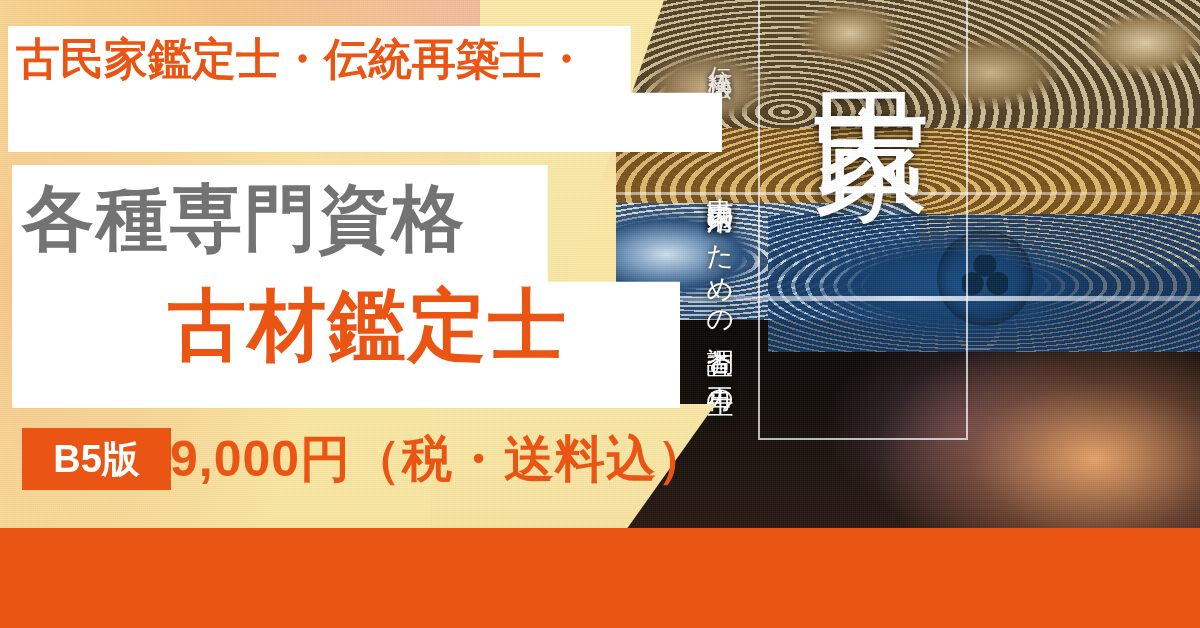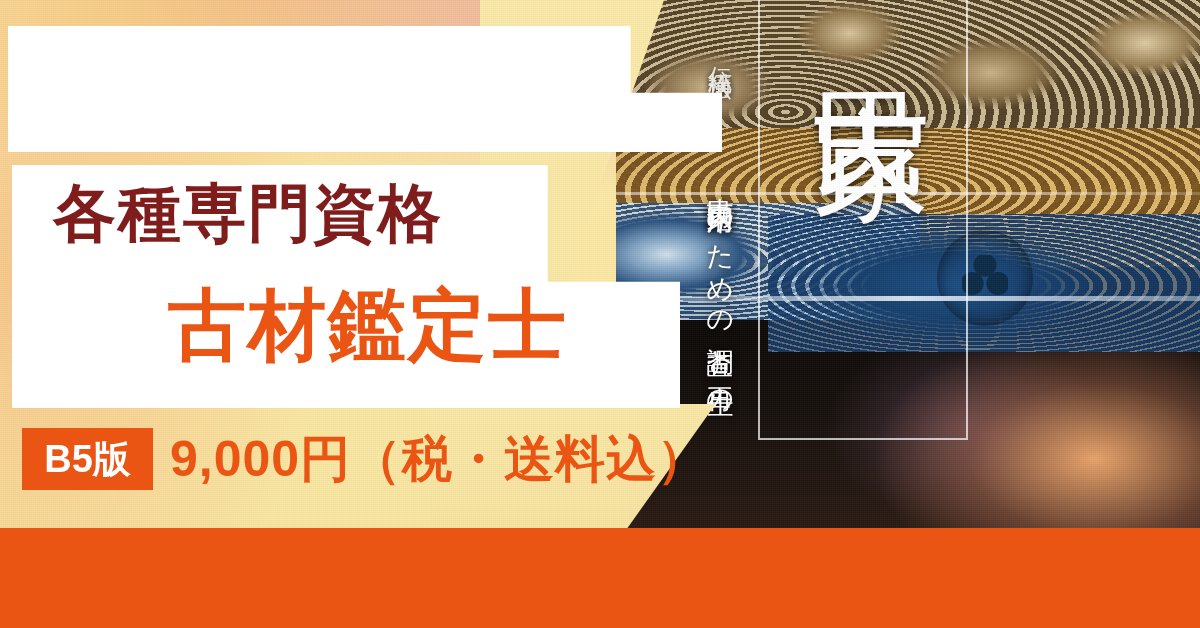--- a/index.html
+++ b/index.html
@@ -156,32 +156,32 @@
   .head-lines{
     position:absolute;left:16px;top:30px;width:706px;
     color:#ea5514;font-size:44px;line-height:1.30;font-weight:700;
     letter-spacing:0px;white-space:nowrap;
   }
   .head-lines div{height:57px;}
 
   
   .big1{
     position:absolute;left:22px;top:182px;
-    color:#7f1d1d;font-size:63px;font-weight:700;line-height:1;
-    letter-spacing:2px;white-space:nowrap;margin-left:31px;
+    color:#737373;font-size:72px;font-weight:700;line-height:1;
+    letter-spacing:2px;white-space:nowrap;
   }
   .big2{
     position:absolute;left:168px;top:286px;
     color:#ea5514;font-size:78px;font-weight:700;line-height:1;
     letter-spacing:2px;white-space:nowrap;
   }
 
   
   .badge{
-    position:absolute;left:22px;top:428px;width:131px;height:62px;
+    position:absolute;left:22px;top:428px;width:149px;height:62px;
     background:#ea5514;color:#fff;
     font-size:38px;font-weight:700;line-height:62px;text-align:center;
     letter-spacing:0px;
   }
   .price{
     position:absolute;left:170px;top:430px;
     color:#ea5514;font-size:50px;font-weight:700;line-height:58px;
     letter-spacing:1px;white-space:nowrap;
   }
 
@@ -216,20 +216,21 @@
 
   <div class="wedge"></div>
   <div class="wedge-low"></div>
 
   <div class="bg-noise"></div>
 
   <div class="panel1"></div>
   <div class="panel2"></div>
 
   <div class="head-lines">
+    <div>古民家鑑定士・伝統再築士・</div>
   </div>
 
   <div class="big1">各種専門資格</div>
   <div class="big2">古材鑑定士</div>
 
   <div class="badge">B5版</div>
   <div class="price">9,000円（税・送料込）</div>
 
   <div class="cta">
     

